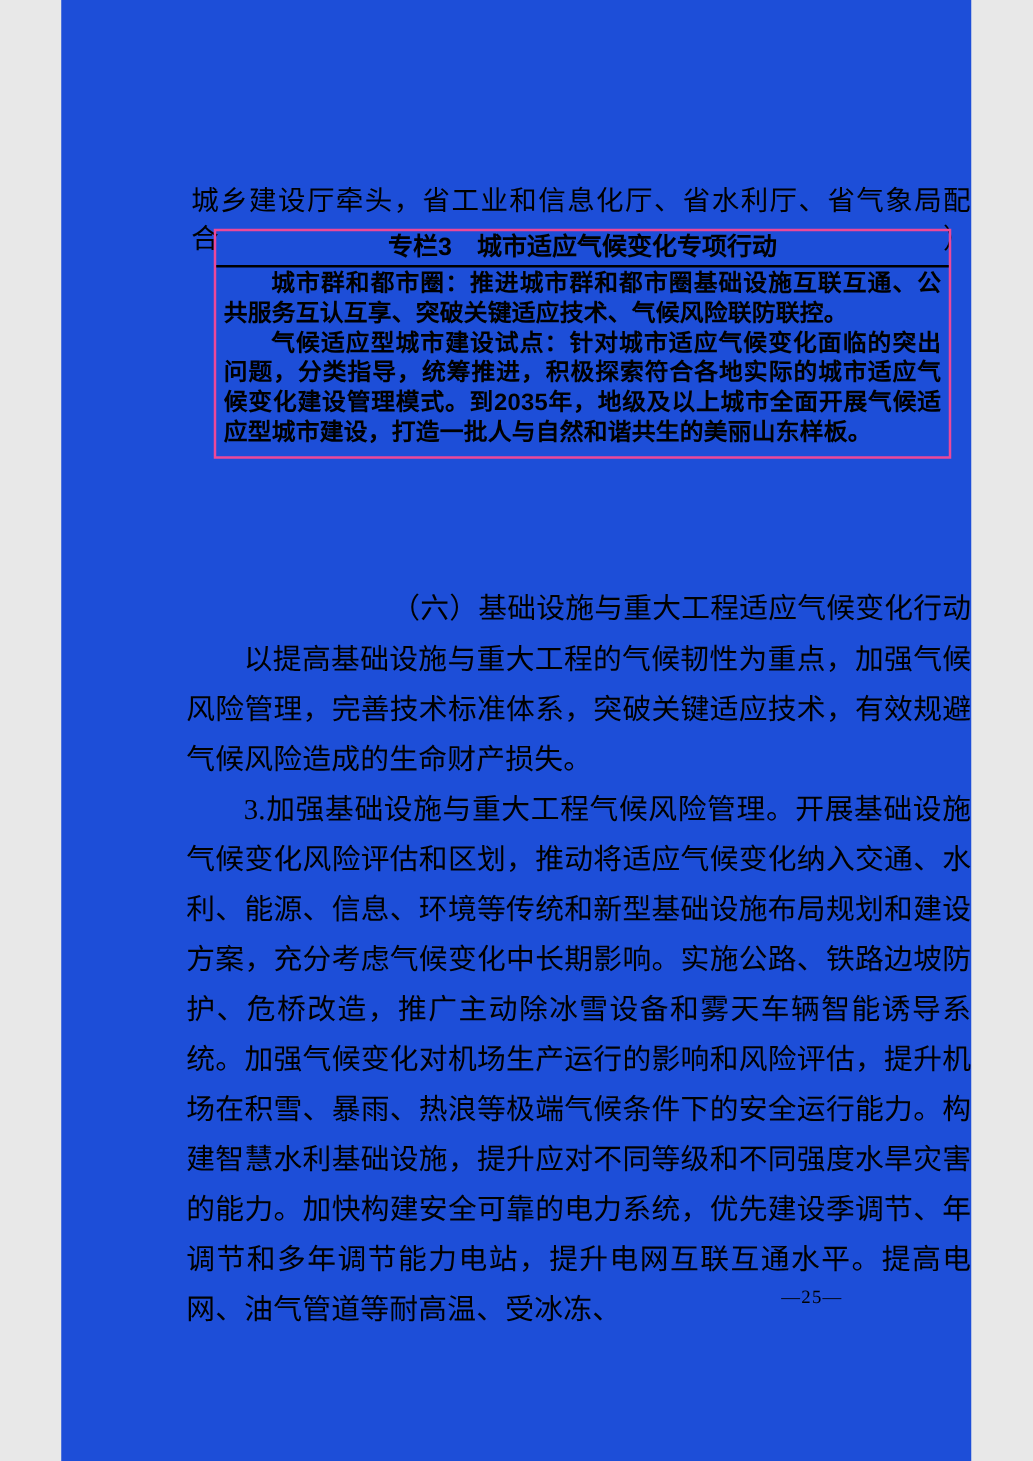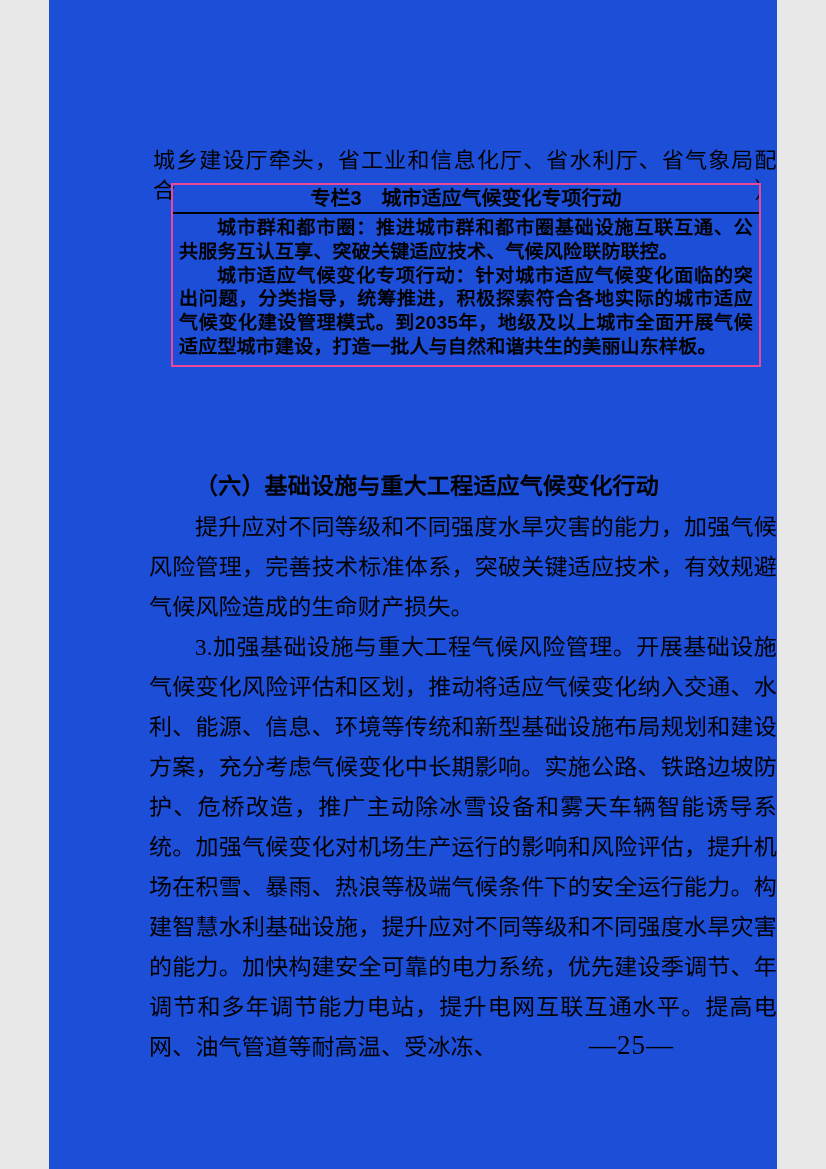--- a/index.html
+++ b/index.html
@@ -65,53 +65,54 @@
     left: 100px;
     top: 466px;
     width: 628px;
     font-size: 23px;
     line-height: 40px;
     letter-spacing: 0.2px;
   }
   .section-heading {
     margin: 0;
     font-size: 23px;
-    font-weight: bold;
+    font-weight: normal;
     text-indent: 2em;
     line-height: 42px;
+    text-align: right;
   }
   .body-block p.body-paragraph {
     margin: 0;
     text-indent: 2em;
     text-align: justify;
   }
   .page-number {
     position: absolute;
     top: 1030px;
     right: 103px;
-    font-size: 27px;
+    font-size: 15px;
     letter-spacing: 1px;
   }
 </style>
 </head>
 <body>
 
 <div class="page">
 
   <p class="opening-line">城乡建设厅牵头，省工业和信息化厅、省水利厅、省气象局配合）</p>
 
   <div class="callout-box">
     <div class="callout-box-title">专栏3　城市适应气候变化专项行动</div>
     <div class="callout-box-body">
       <p>城市群和都市圈：推进城市群和都市圈基础设施互联互通、公共服务互认互享、突破关键适应技术、气候风险联防联控。</p>
-      <p>城市适应气候变化专项行动：针对城市适应气候变化面临的突出问题，分类指导，统筹推进，积极探索符合各地实际的城市适应气候变化建设管理模式。到2035年，地级及以上城市全面开展气候适应型城市建设，打造一批人与自然和谐共生的美丽山东样板。</p>
+      <p>气候适应型城市建设试点：针对城市适应气候变化面临的突出问题，分类指导，统筹推进，积极探索符合各地实际的城市适应气候变化建设管理模式。到2035年，地级及以上城市全面开展气候适应型城市建设，打造一批人与自然和谐共生的美丽山东样板。</p>
     </div>
   </div>
 
   <div class="body-block">
     <h3 class="section-heading">（六）基础设施与重大工程适应气候变化行动</h3>
-    <p class="body-paragraph">提升应对不同等级和不同强度水旱灾害的能力，加强气候风险管理，完善技术标准体系，突破关键适应技术，有效规避气候风险造成的生命财产损失。</p>
+    <p class="body-paragraph">以提高基础设施与重大工程的气候韧性为重点，加强气候风险管理，完善技术标准体系，突破关键适应技术，有效规避气候风险造成的生命财产损失。</p>
     <p class="body-paragraph">3.加强基础设施与重大工程气候风险管理。开展基础设施气候变化风险评估和区划，推动将适应气候变化纳入交通、水利、能源、信息、环境等传统和新型基础设施布局规划和建设方案，充分考虑气候变化中长期影响。实施公路、铁路边坡防护、危桥改造，推广主动除冰雪设备和雾天车辆智能诱导系统。加强气候变化对机场生产运行的影响和风险评估，提升机场在积雪、暴雨、热浪等极端气候条件下的安全运行能力。构建智慧水利基础设施，提升应对不同等级和不同强度水旱灾害的能力。加快构建安全可靠的电力系统，优先建设季调节、年调节和多年调节能力电站，提升电网互联互通水平。提高电网、油气管道等耐高温、受冰冻、</p>
   </div>
 
   <div class="page-number">—25—</div>
 
 </div>
 
 </body></html>

